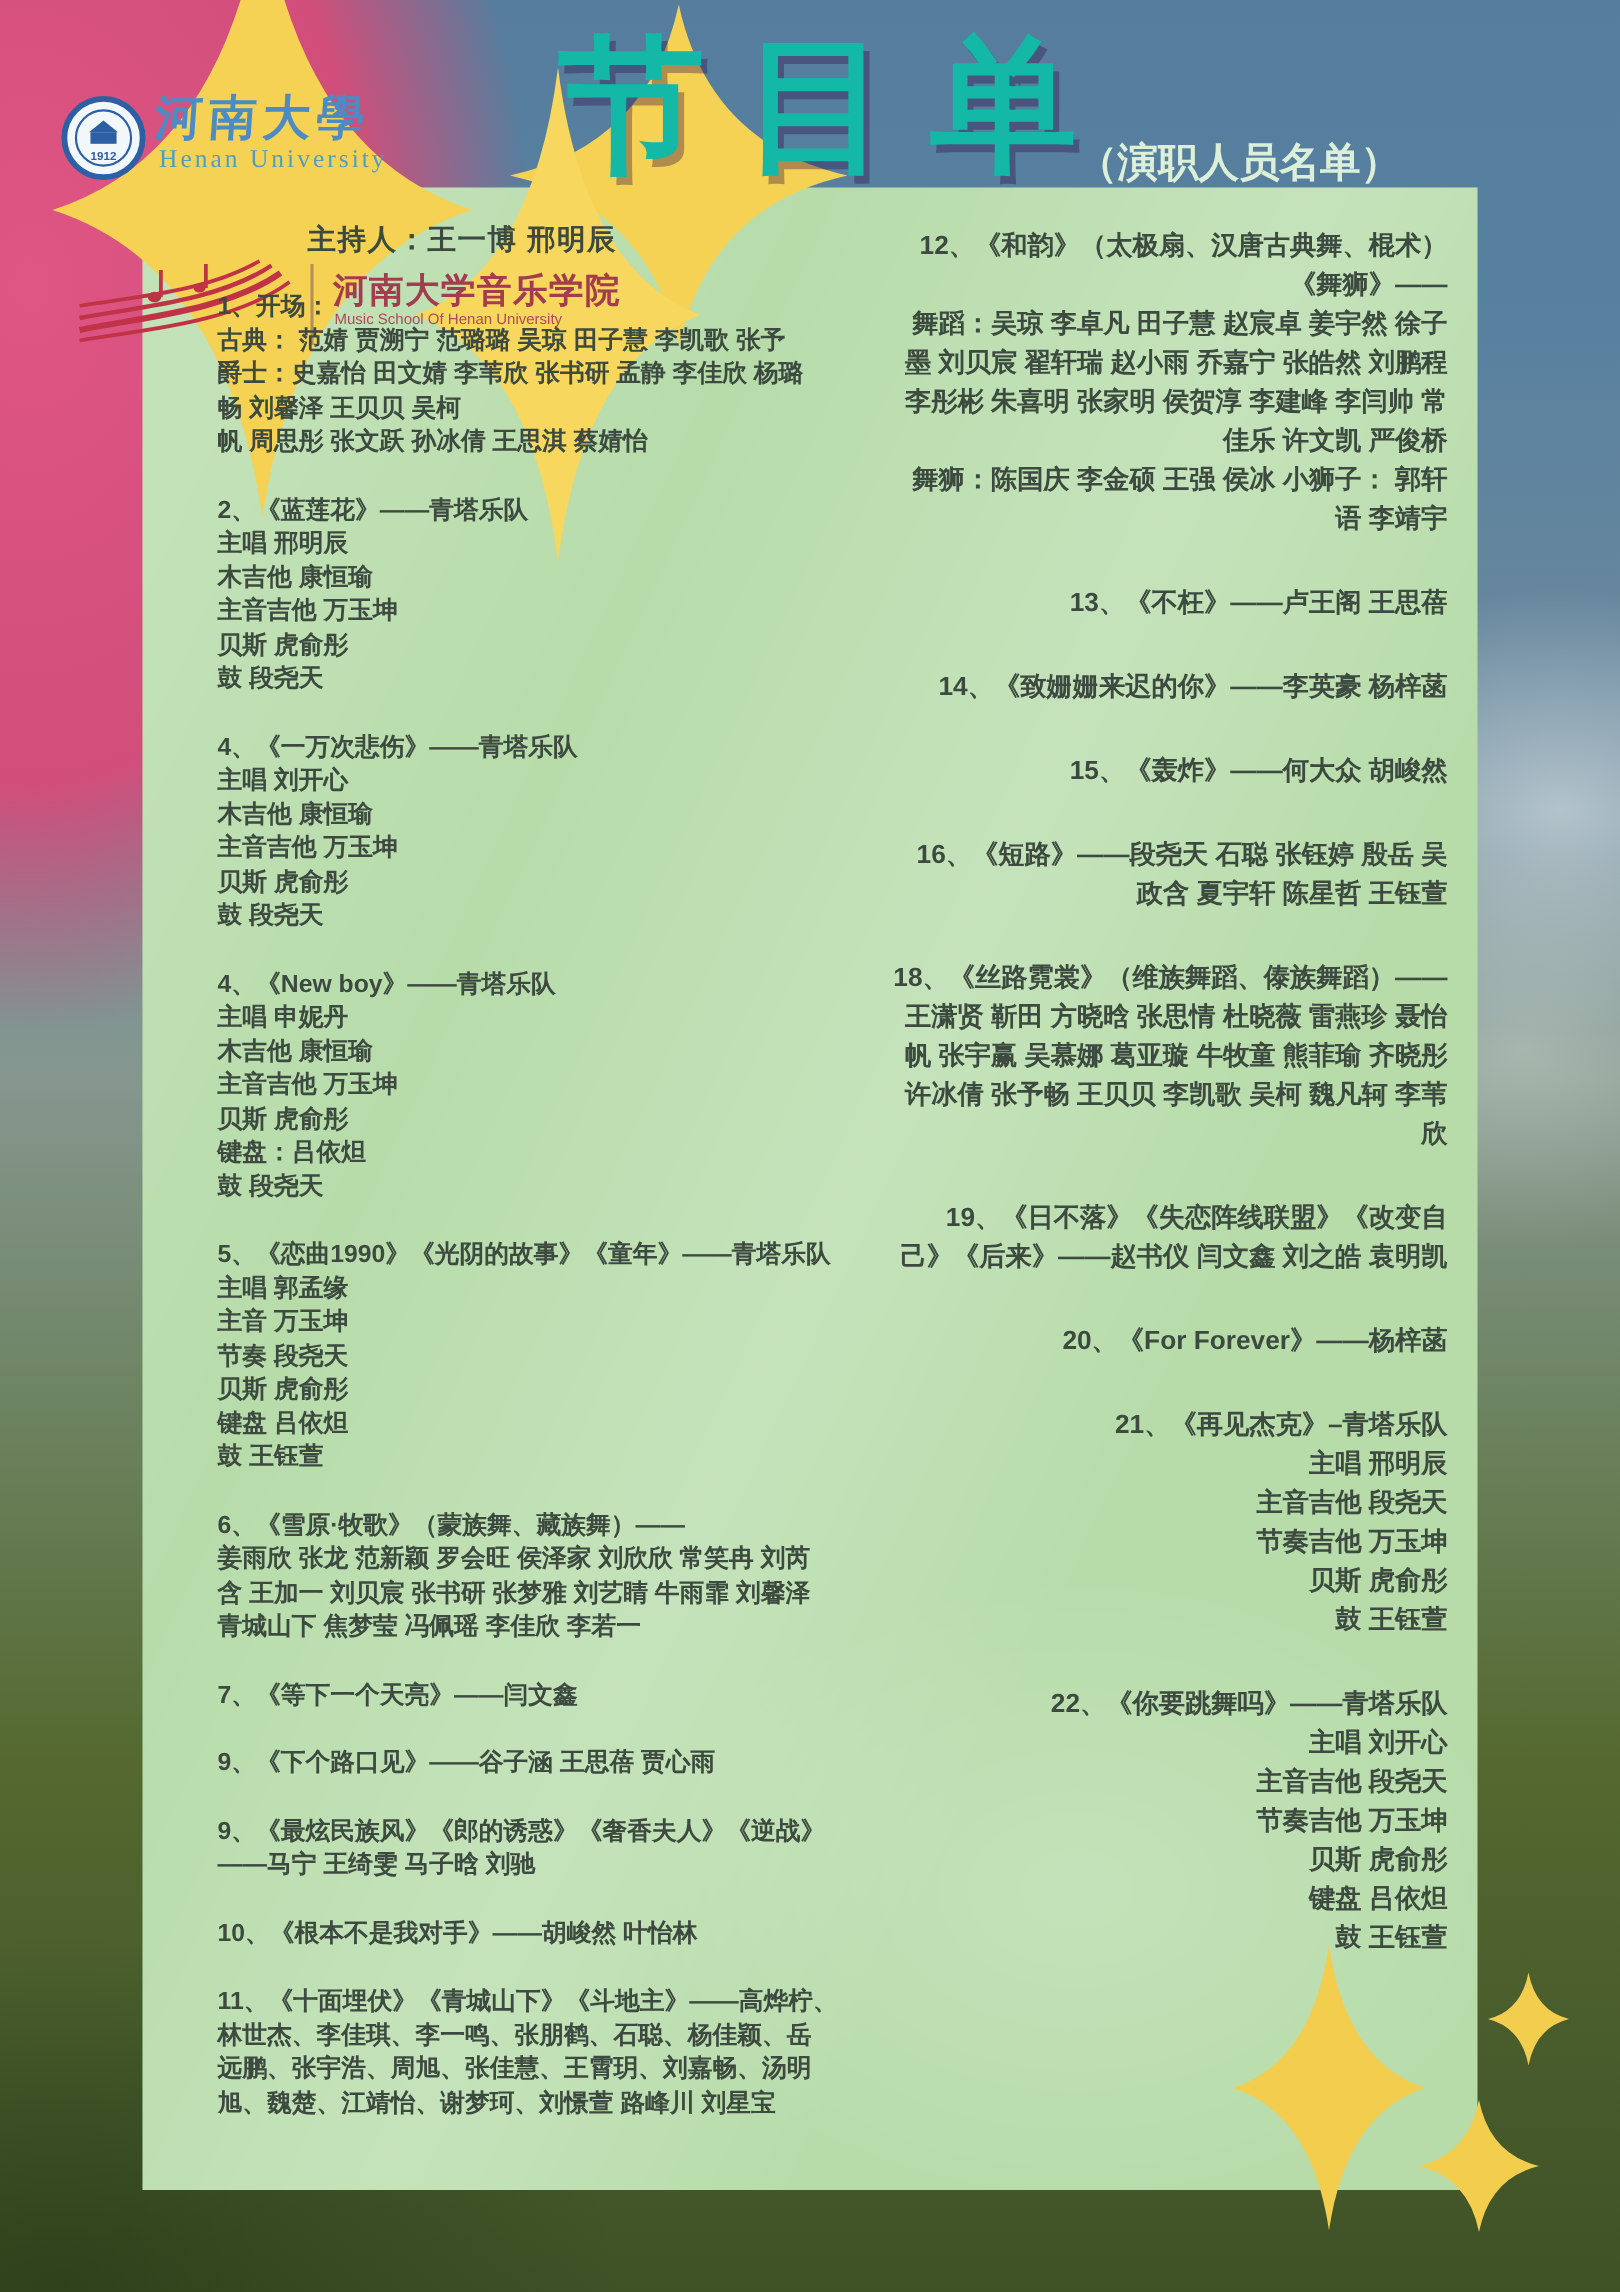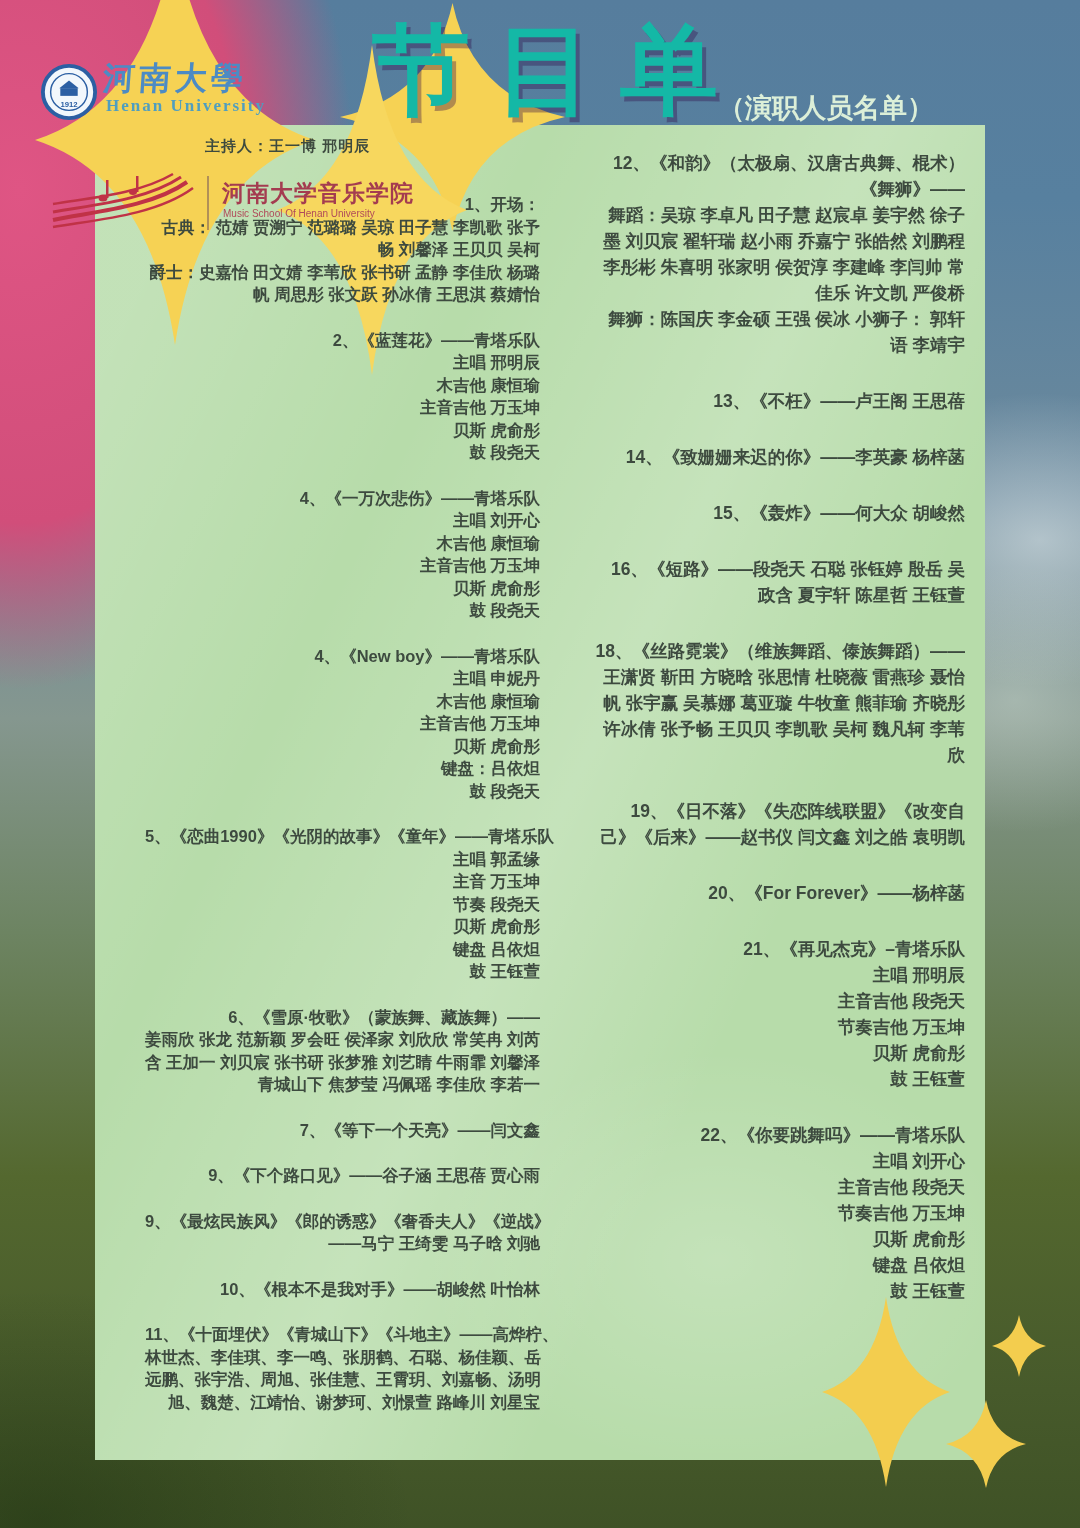--- a/index.html
+++ b/index.html
@@ -20,37 +20,37 @@
       linear-gradient(115deg, rgba(255,255,255,.16) 8%, rgba(255,255,255,0) 30%, rgba(255,255,255,.20) 52%, rgba(255,255,255,0) 70%),
       radial-gradient(420px 300px at 70% 85%, rgba(255,255,255,.18), rgba(255,255,255,0) 70%),
       #b7dcaa;
   }
   
   .star{position:absolute;}
   
   .seal{position:absolute;left:40px;top:63px;}
   .univ-cn{position:absolute;left:103px;top:57px;font-size:32px;font-weight:bold;
     color:#4c8bc4;letter-spacing:4px;transform:skewX(-4deg);}
-  .univ-en{position:absolute;left:106px;top:96px;font-size:17px;font-weight:bold;
+  .univ-en{position:absolute;left:106px;top:96px;font-size:17px;font-weight:normal;
     color:#4f9ec0;font-family:"Liberation Serif",serif;letter-spacing:2px;}
   .divider{position:absolute;left:207px;top:176px;width:2px;height:54px;background:rgba(120,90,90,.55);}
   .music-icon{position:absolute;left:45px;top:168px;}
   .school-cn{position:absolute;left:222px;top:178px;font-size:23px;font-weight:bold;
     color:#a43c50;letter-spacing:1px;}
   .school-en{position:absolute;left:223px;top:208px;font-size:10px;font-weight:normal;color:#b04a5a;}
   .title{position:absolute;left:372px;top:6px;font-size:98px;font-weight:900;
     color:#14b8a6;letter-spacing:26px;text-shadow:4px 5px 0 rgba(46,8,68,.35);}
   .subtitle{position:absolute;left:718px;top:90px;font-size:27px;font-weight:bold;color:#dcefd8;}
-  .host{position:absolute;left:205px;top:137px;font-size:15px;font-weight:bold;color:#3d4a3f;letter-spacing:1px;}
+  .host{position:absolute;left:205px;top:147px;font-size:19px;font-weight:bold;color:#3d4a3f;letter-spacing:1px;}
   
   .col{position:absolute;color:#3d4a3f;font-weight:bold;}
   .col .line{white-space:nowrap;}
   .col-left{left:145px;top:193px;width:395px;font-size:16.5px;}
   .col-left .line{line-height:22.5px;}
-  .col-left .block{margin-bottom:23px;text-align:right;}
+  .col-left .block{margin-bottom:23px;}
   .col-left .gap-lg{margin-top:22px;}
   .col-right{left:555px;top:150px;width:410px;font-size:17.5px;}
   .col-right .line{line-height:26px;text-align:right;}
   .col-right .block{margin-bottom:30px;}
 </style>
 </head>
 <body>
 
 <div class="stage">
 
@@ -109,22 +109,22 @@
   <div class="school-en">Music School Of Henan University</div>
 
   <div class="title">节目单</div>
   <div class="subtitle">（演职人员名单）</div>
   <div class="host">主持人：王一博 邢明辰</div>
 
   <div class="col col-left" id="col-left">
       <div class="block">
         <div class="line">1、开场：</div>
         <div class="line">古典： 范婧 贾溯宁 范璐璐  吴琼  田子慧 李凯歌 张予</div>
+        <div class="line">爵士：史嘉怡 田文婧 李苇欣 张书研 孟静 李佳欣 杨璐</div>
         <div class="line">畅 刘馨泽 王贝贝 吴柯</div>
-        <div class="line">爵士：史嘉怡 田文婧 李苇欣 张书研 孟静 李佳欣 杨璐</div>
         <div class="line">帆 周思彤 张文跃 孙冰倩 王思淇 蔡婧怡</div>
       </div>
       <div class="block">
         <div class="line">2、《蓝莲花》——青塔乐队</div>
         <div class="line">主唱 邢明辰</div>
         <div class="line">木吉他 康恒瑜</div>
         <div class="line">主音吉他 万玉坤</div>
         <div class="line">贝斯 虎俞彤</div>
         <div class="line">鼓 段尧天</div>
       </div>

